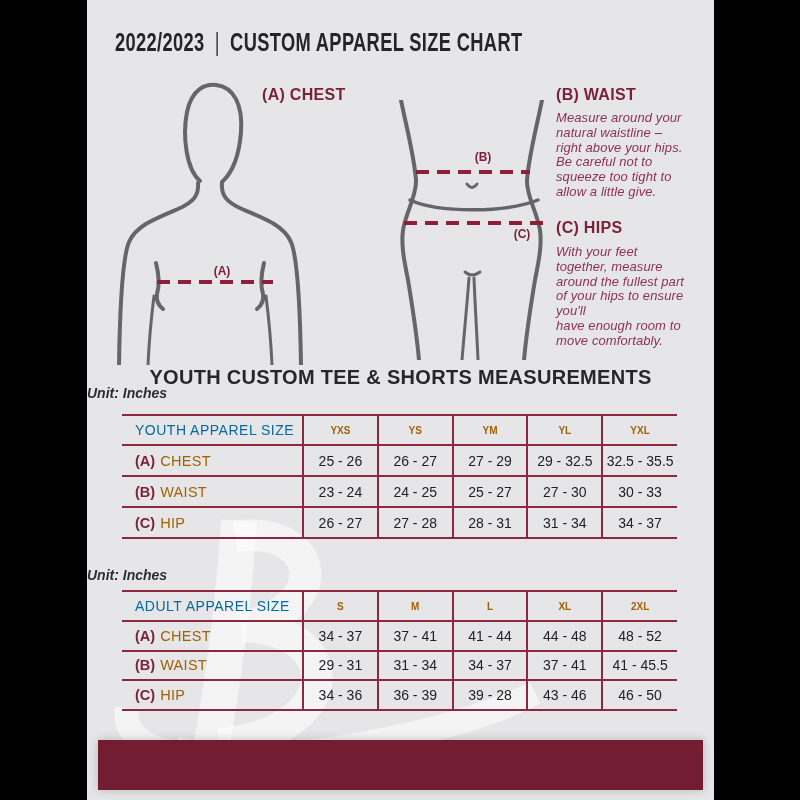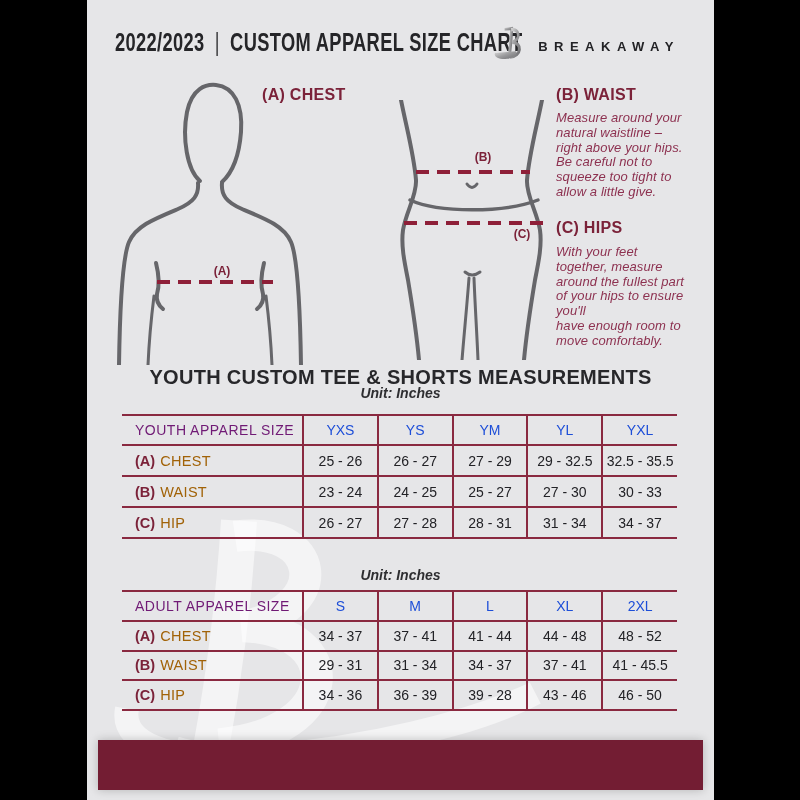--- a/index.html
+++ b/index.html
@@ -70,49 +70,49 @@
   }
   #marker-a{ left:110px; top:264px; }
   #marker-b{ left:371px; top:150px; }
   #marker-c{ left:410px; top:227px; }
   
   .section-title{
     position:absolute; left:0; width:627px; text-align:center;
     font-size:20px; font-weight:700; letter-spacing:.3px; color:#27272a;
   }
   .section-unit{
-    position:absolute; left:0; width:627px; text-align:center;
+    position:absolute; left:0; width:627px; text-align:left;
     font-size:14px; font-style:italic; font-weight:600; color:#2e2e31;
   }
   #youth-title{ top:366px; }
   #youth-unit{ top:385px; }
   #adult-title{ top:548px; }
   #adult-unit{ top:567px; }
   .size-table{
     position:absolute; left:35px; width:555px;
     border-collapse:collapse; table-layout:fixed;
     background:transparent; z-index:2;
   }
   #youth-size-table{ top:414px; }
   #adult-size-table{ top:590px; }
   .size-table th, .size-table td{
     border-top:2px solid var(--maroon_line);
     border-bottom:2px solid var(--maroon_line);
     text-align:center; vertical-align:middle;
     font-size:14px; color:#222226; padding:0;
   }
-  .size-table th{ font-size:14px; font-weight:400; color:#1d4ed8; }
+  .size-table th{ font-size:10px; font-weight:700; color:#a16207; }
   .size-table th:not(:first-child), .size-table td:not(:first-child){
     border-left:2px solid var(--maroon_line); width:74.8px;
   }
   .size-table th:first-child, .size-table td:first-child{
     width:181px; text-align:left; padding-left:13px;
   }
   .size-table th:first-child{
-    font-size:14px; font-weight:400; letter-spacing:.5px; color:#701a75;
+    font-size:14px; font-weight:400; letter-spacing:.5px; color:#0369a1;
   }
   .size-table thead tr{ height:30px; }
   #youth-size-table tbody tr{ height:31px; }
   #adult-size-table tbody tr{ height:29.5px; }
   .pfx{ font-weight:700; color:var(--maroon_heading); font-size:14.5px; }
   .rname{ margin-left:5px; font-size:14.5px; letter-spacing:.3px; color:#a16207; }
   
   .footer-bar{
     position:absolute; left:11px; top:740px; width:605px; height:50px;
     background:var(--maroon); z-index:3;
@@ -124,36 +124,20 @@
   }
 </style>
 </head>
 <body>
 
 <div class="page">
 
   <div class="header">
     <div class="doc-title">
       <span>2022/2023</span><span class="sep">|</span><span>CUSTOM APPAREL SIZE CHART</span>
-    </div>
-    <div class="brand">
-      <svg class="brand-logo" viewBox="0 0 60 56" preserveAspectRatio="none">
-        <defs>
-          <linearGradient id="metal" x1="0" y1="0" x2="1" y2="1">
-            <stop offset="0" stop-color="#dcdcdc"></stop>
-            <stop offset="0.5" stop-color="#9a9a9c"></stop>
-            <stop offset="1" stop-color="#6d6d70"></stop>
-          </linearGradient>
-        </defs>
-        <path d="M38 6 C 37 20 36 33 33.5 44" stroke="url(#metal)" stroke-width="5" fill="none"></path>
-        <path d="M26 6.5 L40 5 L39.5 9.5 L26 10 Z" fill="url(#metal)"></path>
-        <path d="M37 9 C 51 7 54 22 38.5 25.5 C 56 26.5 55 44 35 45.5" stroke="url(#metal)" stroke-width="4.6" fill="none"></path>
-        <path d="M10 40 L45 37.5 C 47 41.5 40.5 46.5 30 47.8 C 18 49 7.5 46 10 40 Z" fill="url(#metal)"></path>
-      </svg>
-      <div class="brand-name">BREAKAWAY</div>
     </div>
   </div>
 
   <svg class="watermark" viewBox="0 0 120 74" preserveAspectRatio="none">
     <g fill="none" stroke="#ffffff" stroke-opacity="0.55">
       <path d="M38 4 C 37 20 35 40 31 62" stroke-width="9"></path>
       <path d="M37 8 C 58 5 62 26 39 31 C 65 32 64 58 33 61" stroke-width="8"></path>
       <path d="M10 52 C 8 62 24 66 45 64 C 70 62 95 56 112 48 C 90 60 40 68 22 62" stroke-width="6"></path>
     </g>
   </svg>

